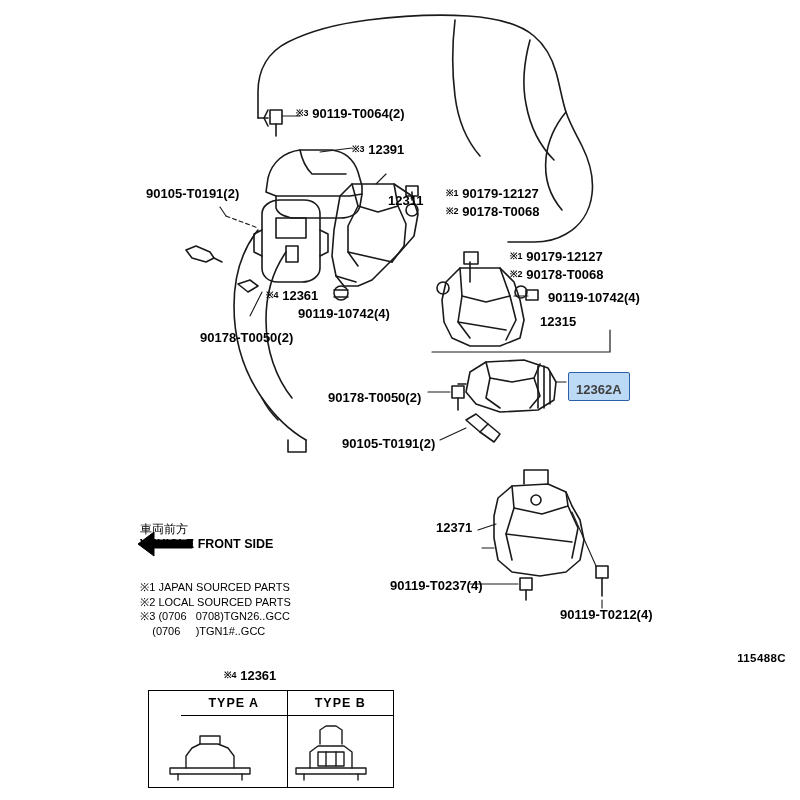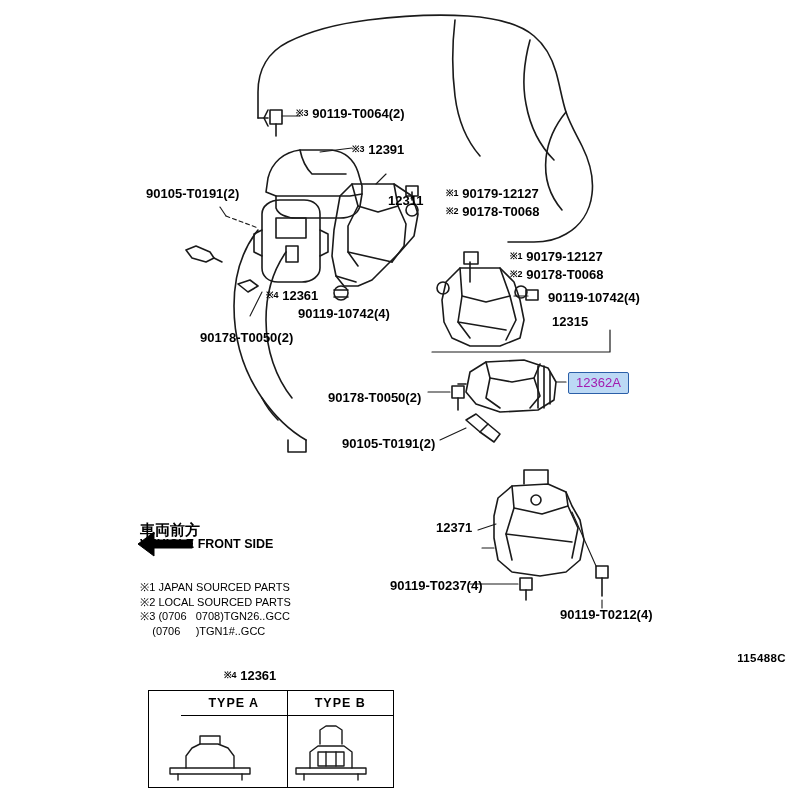--- a/index.html
+++ b/index.html
@@ -28,32 +28,32 @@
   }
   .lbl {
     position: absolute;
     font-size: 13px;
     font-weight: bold;
     white-space: nowrap;
     letter-spacing: 0px;
     line-height: 15px;
   }
   .lbl.jp {
-    font-size: 15px;
-    font-weight: bold;
+    font-size: 12px;
+    font-weight: normal;
   }
   .highlight {
     position: absolute;
     background: #bcd9f5;
     border: 1.4px solid #2b5fa8;
     border-radius: 2px;
-    padding: 2px 7px 3px 7px;
+    padding: 9px 7px 3px 7px;
     font-size: 13px;
-    font-weight: normal;
-    color: #a21caf;
+    font-weight: bold;
+    color: #404040;
     white-space: nowrap;
   }
   .ref-sup {
     font-size: 9px;
     vertical-align: 2px;
     font-weight: bold;
   }
   .code-id {
     position: absolute;
     right: 14px;
@@ -276,21 +276,21 @@
   <div class="lbl" style="left:446px; top:204px;"><span class="ref-sup">※2</span> <span>90178-T0068</span></div>
 
   <div class="lbl" style="left:146px; top:186px;">90105-T0191(2)</div>
 
   <div class="lbl" style="left:510px; top:249px;"><span class="ref-sup">※1</span> <span>90179-12127</span></div>
 
   <div class="lbl" style="left:510px; top:267px;"><span class="ref-sup">※2</span> <span>90178-T0068</span></div>
 
   <div class="lbl" style="left:548px; top:290px;">90119-10742(4)</div>
 
-  <div class="lbl" style="left:552px; top:314px;">12315</div>
+  <div class="lbl" style="left:540px; top:314px;">12315</div>
 
   <div class="lbl" style="left:266px; top:288px;"><span class="ref-sup">※4</span> <span>12361</span></div>
 
   <div class="lbl" style="left:298px; top:306px;">90119-10742(4)</div>
 
   <div class="lbl" style="left:200px; top:330px;">90178-T0050(2)</div>
 
   <div class="lbl" style="left:328px; top:390px;">90178-T0050(2)</div>
 
   <div class="lbl" style="left:342px; top:436px;">90105-T0191(2)</div>

